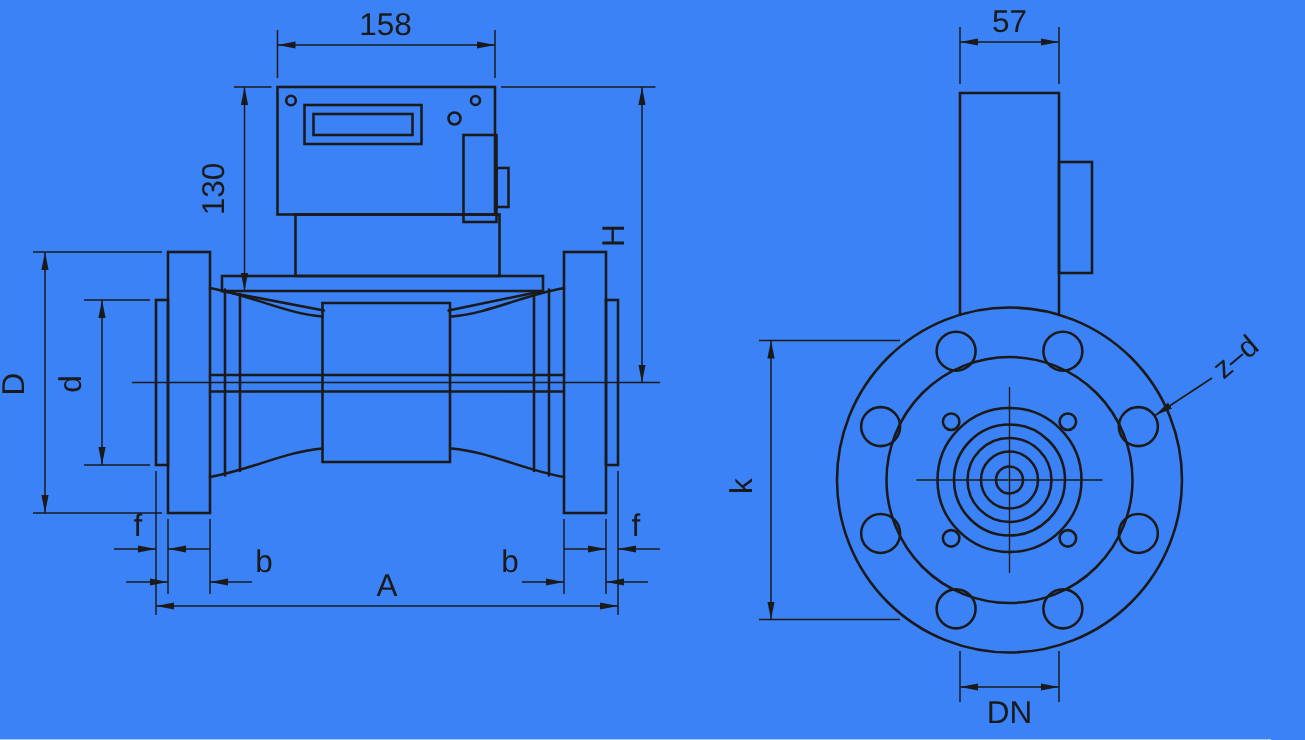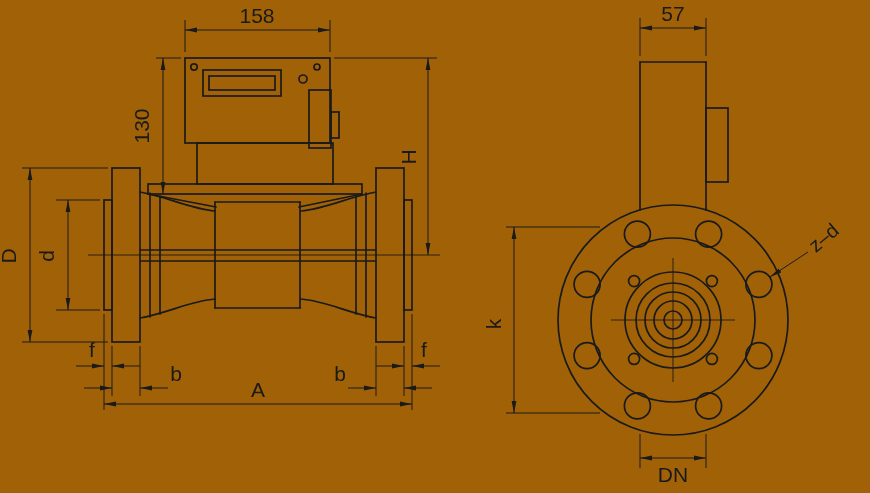--- a/index.html
+++ b/index.html
@@ -4,21 +4,21 @@
 <style>
   html, body {
     margin: 0;
     padding: 0;
     background: #ffffff;
   }
   .canvas {
     position: relative;
     width: 870px;
     height: 493px;
-    background: #a16207;
+    background: #3b82f6;
     overflow: hidden;
   }
   svg { display: block; }
   svg text {
     font-family: "Liberation Sans", "DejaVu Sans", sans-serif;
     fill: #1a1a1a;
     font-size: 21px;
   }
   .obj  { stroke: #1a1a1a; stroke-width: 1.7; fill: none; stroke-linecap: round; }
   .thin { stroke: #1a1a1a; stroke-width: 1;   fill: none; }

